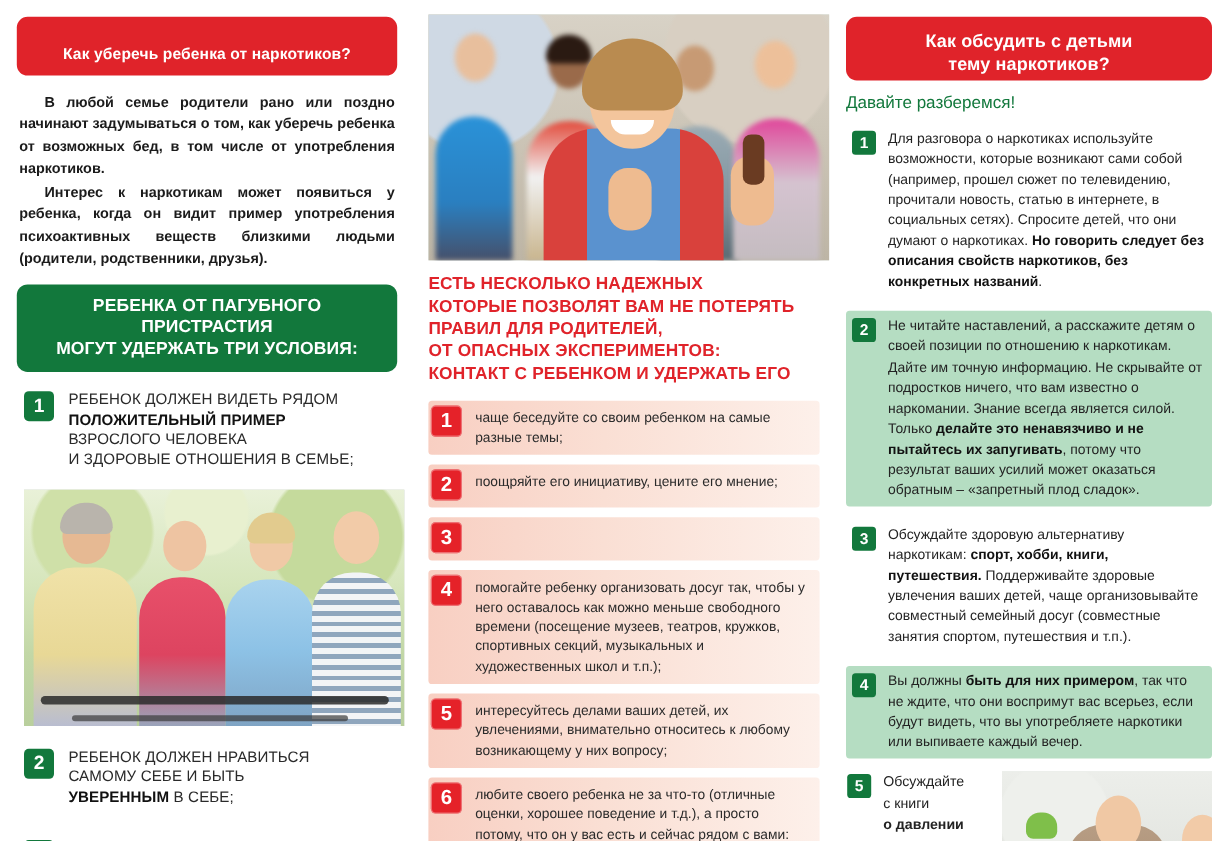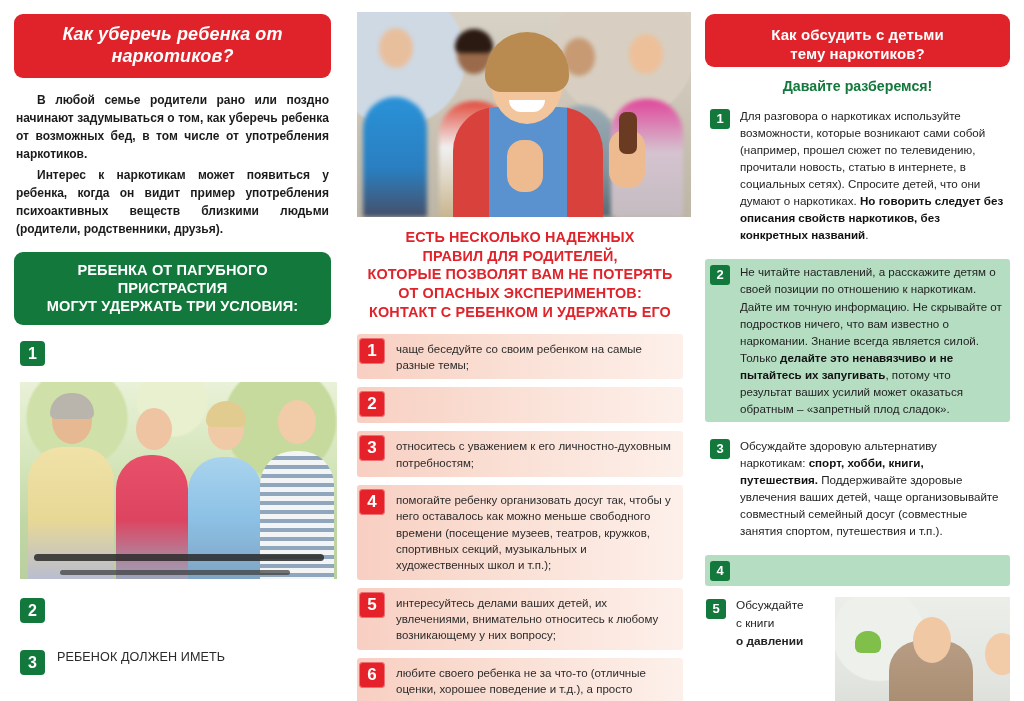--- a/index.html
+++ b/index.html
@@ -32,23 +32,22 @@
     text-align: center;
     color: #fff;
     font-weight: bold;
     letter-spacing: .1px;
     line-height: 1.24;
   }
   .banner-red   { background: #e0232a; }
   .banner-green { background: #12783c; text-align: center; }
 
   .banner-title-left {
-    font-size: 18px;
-    padding: 9px 10px 10px 10px;
-    font-style: italic;
+    font-size: 13px;
+    padding: 23px 10px 10px 10px;
   }
   .banner-green-left {
     font-size: 14.6px;
     padding: 9px 8px 10px 8px;
     text-transform: uppercase;
   }
   .banner-title-right {
     font-size: 15px;
     padding: 12px 10px 4px 10px;
   }
@@ -131,21 +130,20 @@
       radial-gradient(circle at 25% 25%, #eef0ec 0 26%, transparent 27%),
       linear-gradient(180deg, #eceeea 0%, #e2e4df 55%, #d3d6cf 100%);
   }
 
   
   .mid-heading {
     color: #e0232a;
     font-weight: bold;
     font-size: 14.4px;
     line-height: 1.3;
-    text-align: center;
     text-transform: uppercase;
     margin: 11px 4px 12px 4px;
     letter-spacing: .15px;
   }
   .rule-list { margin: 0 4px; }
   .rule {
     position: relative;
     display: flex;
     align-items: flex-start;
     background: linear-gradient(90deg, #f8cfc2 0%, #fadfd4 45%, #fdf0ea 100%);
@@ -170,23 +168,23 @@
   .rule-text {
     font-size: 11.5px;
     line-height: 1.42;
     color: #2b2b2b;
     padding-top: 2px;
   }
 
   
   .subhead-green {
     color: #12783c;
-    font-weight: bold;
+    font-weight: normal;
     font-size: 14.2px;
-    text-align: center;
+    text-align: left;
     margin: 11px 0 9px 0;
   }
   .adv {
     display: flex;
     align-items: flex-start;
     margin: 0 0 11px 0;
     padding: 4px 6px 5px 4px;
     border-radius: 3px;
   }
   .adv.shaded { background: #b5ddc2; }
@@ -233,20 +231,21 @@
     </div>
 
     <div class="banner banner-green banner-green-left">
       <div>РЕБЕНКА ОТ ПАГУБНОГО ПРИСТРАСТИЯ</div>
       <div>МОГУТ УДЕРЖАТЬ ТРИ УСЛОВИЯ:</div>
     </div>
 
     <div class="cond-list">
       <div class="cond">
         <div class="num-sq">1</div>
+        <div class="cond-text" id="cond-0"><span>РЕБЕНОК ДОЛЖЕН ВИДЕТЬ РЯДОМ</span><br><b>ПОЛОЖИТЕЛЬНЫЙ ПРИМЕР</b><br><span>ВЗРОСЛОГО ЧЕЛОВЕКА</span><br><span>И ЗДОРОВЫЕ ОТНОШЕНИЯ В СЕМЬЕ;</span></div>
       </div>
     </div>
 
     <div class="photo photo-bikes">
       <div class="bikes-bg"></div>
 
       <div class="b-person" style="left:8px;width:86px;height:132px;background:linear-gradient(180deg,#f0e2a8 0%,#e8d896 55%,#b9bdd0 100%);"></div>
       <div class="b-head" style="left:32px;top:16px;width:40px;height:46px;background:#e6b993;"></div>
       <div class="b-head" style="left:30px;top:11px;width:44px;height:26px;background:#b9b4ac;border-radius:22px 22px 6px 6px;"></div>
 
@@ -262,20 +261,21 @@
       <div class="b-head" style="left:258px;top:18px;width:38px;height:44px;background:#f2cba8;"></div>
       <div class="b-head" style="left:252px;top:12px;width:50px;height:58px;background:#e6cf96;border-radius:25px 25px 16px 16px;z-index:-1;"></div>
 
       <div style="position:absolute;left:14px;bottom:18px;width:290px;height:7px;background:#2a2a2a;border-radius:4px;opacity:.85;"></div>
       <div style="position:absolute;left:40px;bottom:4px;width:230px;height:5px;background:#3a3a3a;border-radius:3px;opacity:.7;"></div>
     </div>
 
     <div class="cond-list" style="margin-top:18px;">
       <div class="cond">
         <div class="num-sq">2</div>
+        <div class="cond-text" id="cond-1"><span>РЕБЕНОК ДОЛЖЕН НРАВИТЬСЯ</span><br><span>САМОМУ СЕБЕ И БЫТЬ</span><br><b>УВЕРЕННЫМ</b><span> В СЕБЕ;</span></div>
       </div>
       <div class="cond" style="margin-top:26px;">
         <div class="num-sq">3</div>
         <div class="cond-text" id="cond-2"><span>РЕБЕНОК ДОЛЖЕН ИМЕТЬ</span><br></div>
       </div>
     </div>
   </div>
 
   <div class="col col-mid">
 
@@ -303,37 +303,37 @@
       <div class="b-head" style="left:128px;top:20px;width:84px;height:60px;background:#b98b50;border-radius:42px 42px 16px 16px;"></div>
       <div style="position:absolute;left:152px;top:88px;width:36px;height:12px;background:#fff;border-radius:0 0 18px 18px;"></div>
 
       <div style="position:absolute;left:150px;top:128px;width:36px;height:52px;background:#eebb90;border-radius:16px;"></div>
       <div style="position:absolute;left:252px;top:118px;width:36px;height:58px;background:#eebb90;border-radius:16px;"></div>
       <div style="position:absolute;left:262px;top:100px;width:18px;height:42px;background:#6a3b22;border-radius:7px;"></div>
     </div>
 
     <div class="mid-heading">
       <div>ЕСТЬ НЕСКОЛЬКО НАДЕЖНЫХ</div>
+      <div>КОТОРЫЕ ПОЗВОЛЯТ ВАМ НЕ ПОТЕРЯТЬ</div>
       <div>ПРАВИЛ ДЛЯ РОДИТЕЛЕЙ,</div>
-      <div>КОТОРЫЕ ПОЗВОЛЯТ ВАМ НЕ ПОТЕРЯТЬ</div>
       <div>ОТ ОПАСНЫХ ЭКСПЕРИМЕНТОВ:</div>
       <div>КОНТАКТ С РЕБЕНКОМ И УДЕРЖАТЬ ЕГО</div>
     </div>
 
     <div class="rule-list" id="rule-list">
         <div class="rule">
           <div class="rule-num">1</div>
           <div class="rule-text">чаще беседуйте со своим ребенком на самые разные темы;</div>
         </div>
         <div class="rule">
           <div class="rule-num">2</div>
+          <div class="rule-text">поощряйте его инициативу, цените его мнение;</div>
         </div>
         <div class="rule">
           <div class="rule-num">3</div>
-          <div class="rule-text">относитесь с уважением к его личностно-духовным потребностям;</div>
         </div>
         <div class="rule">
           <div class="rule-num">4</div>
           <div class="rule-text">помогайте ребенку организовать досуг так, чтобы у него оставалось как можно меньше свободного времени (посещение музеев, театров, кружков, спортивных секций, музыкальных и художественных школ и т.п.);</div>
         </div>
         <div class="rule">
           <div class="rule-num">5</div>
           <div class="rule-text">интересуйтесь делами ваших детей, их увлечениями, внимательно относитесь к любому возникающему у них вопросу;</div>
         </div>
         <div class="rule">
@@ -360,20 +360,21 @@
         <div class="adv shaded">
           <div class="adv-num">2</div>
           <div class="adv-text"><span>Не читайте наставлений, а расскажите детям о своей позиции по отношению к наркотикам. Дайте им точную информацию. Не скрывайте от подростков ничего, что вам известно о наркомании. Знание всегда является силой. Только </span><b>делайте это ненавязчиво и не пытайтесь их запугивать</b><span>, потому что результат ваших усилий может оказаться обратным – «запретный плод сладок».</span></div>
         </div>
         <div class="adv">
           <div class="adv-num">3</div>
           <div class="adv-text"><span>Обсуждайте здоровую альтернативу наркотикам: </span><b>спорт, хобби, книги, путешествия.</b><span> Поддерживайте здоровые увлечения ваших детей, чаще организовывайте совместный семейный досуг (совместные занятия спортом, путешествия и т.п.).</span></div>
         </div>
         <div class="adv shaded">
           <div class="adv-num">4</div>
+          <div class="adv-text"><span>Вы должны </span><b>быть для них примером</b><span>, так что не ждите, что они воспримут вас всерьез, если будут видеть, что вы употребляете наркотики или выпиваете каждый вечер.</span></div>
         </div>
       </div>
 
     <div class="adv-photo-row">
       <div class="adv-num">5</div>
       <div class="adv-photo-text" id="advice5-text"><span>Обсуждайте</span><br><span>с книги</span><br><b>о давлении</b><br><br><br><br><br><br></div>
       <div class="photo photo-talk">
         <div class="talk-bg"></div>
         <div style="position:absolute;left:20px;top:34px;width:26px;height:22px;background:#7fbf4a;border-radius:12px 12px 6px 6px;"></div>
 

